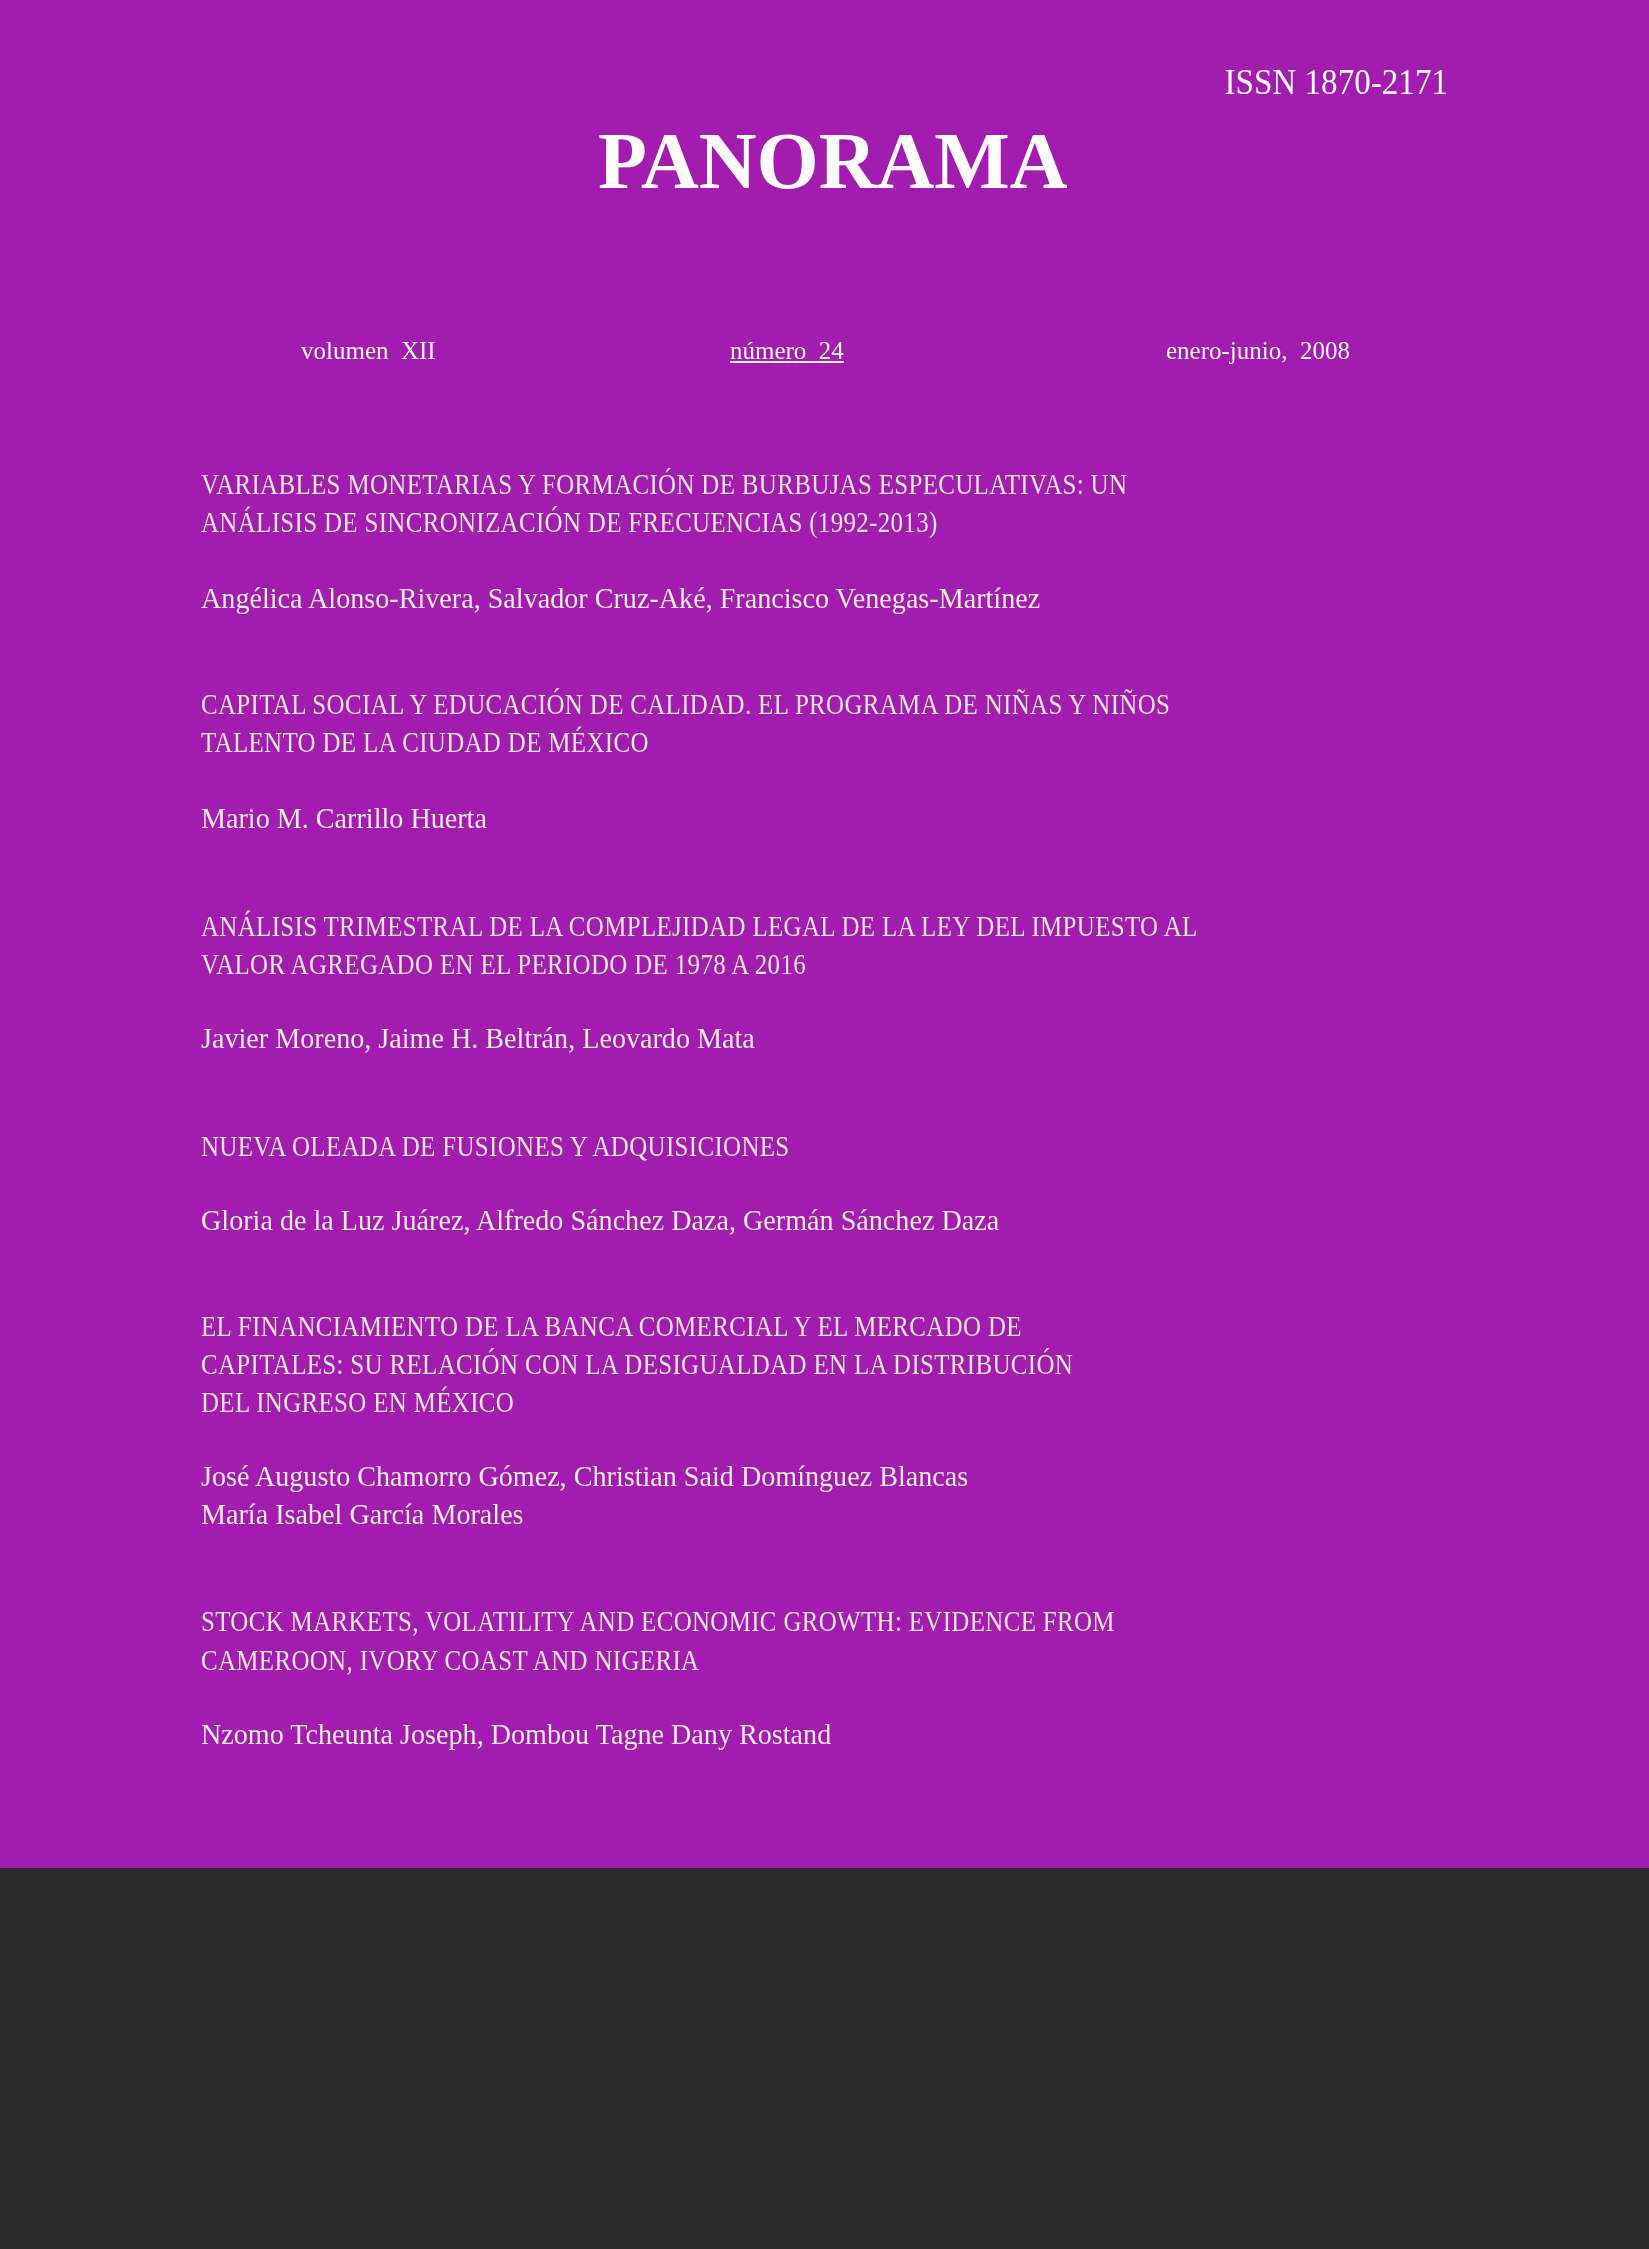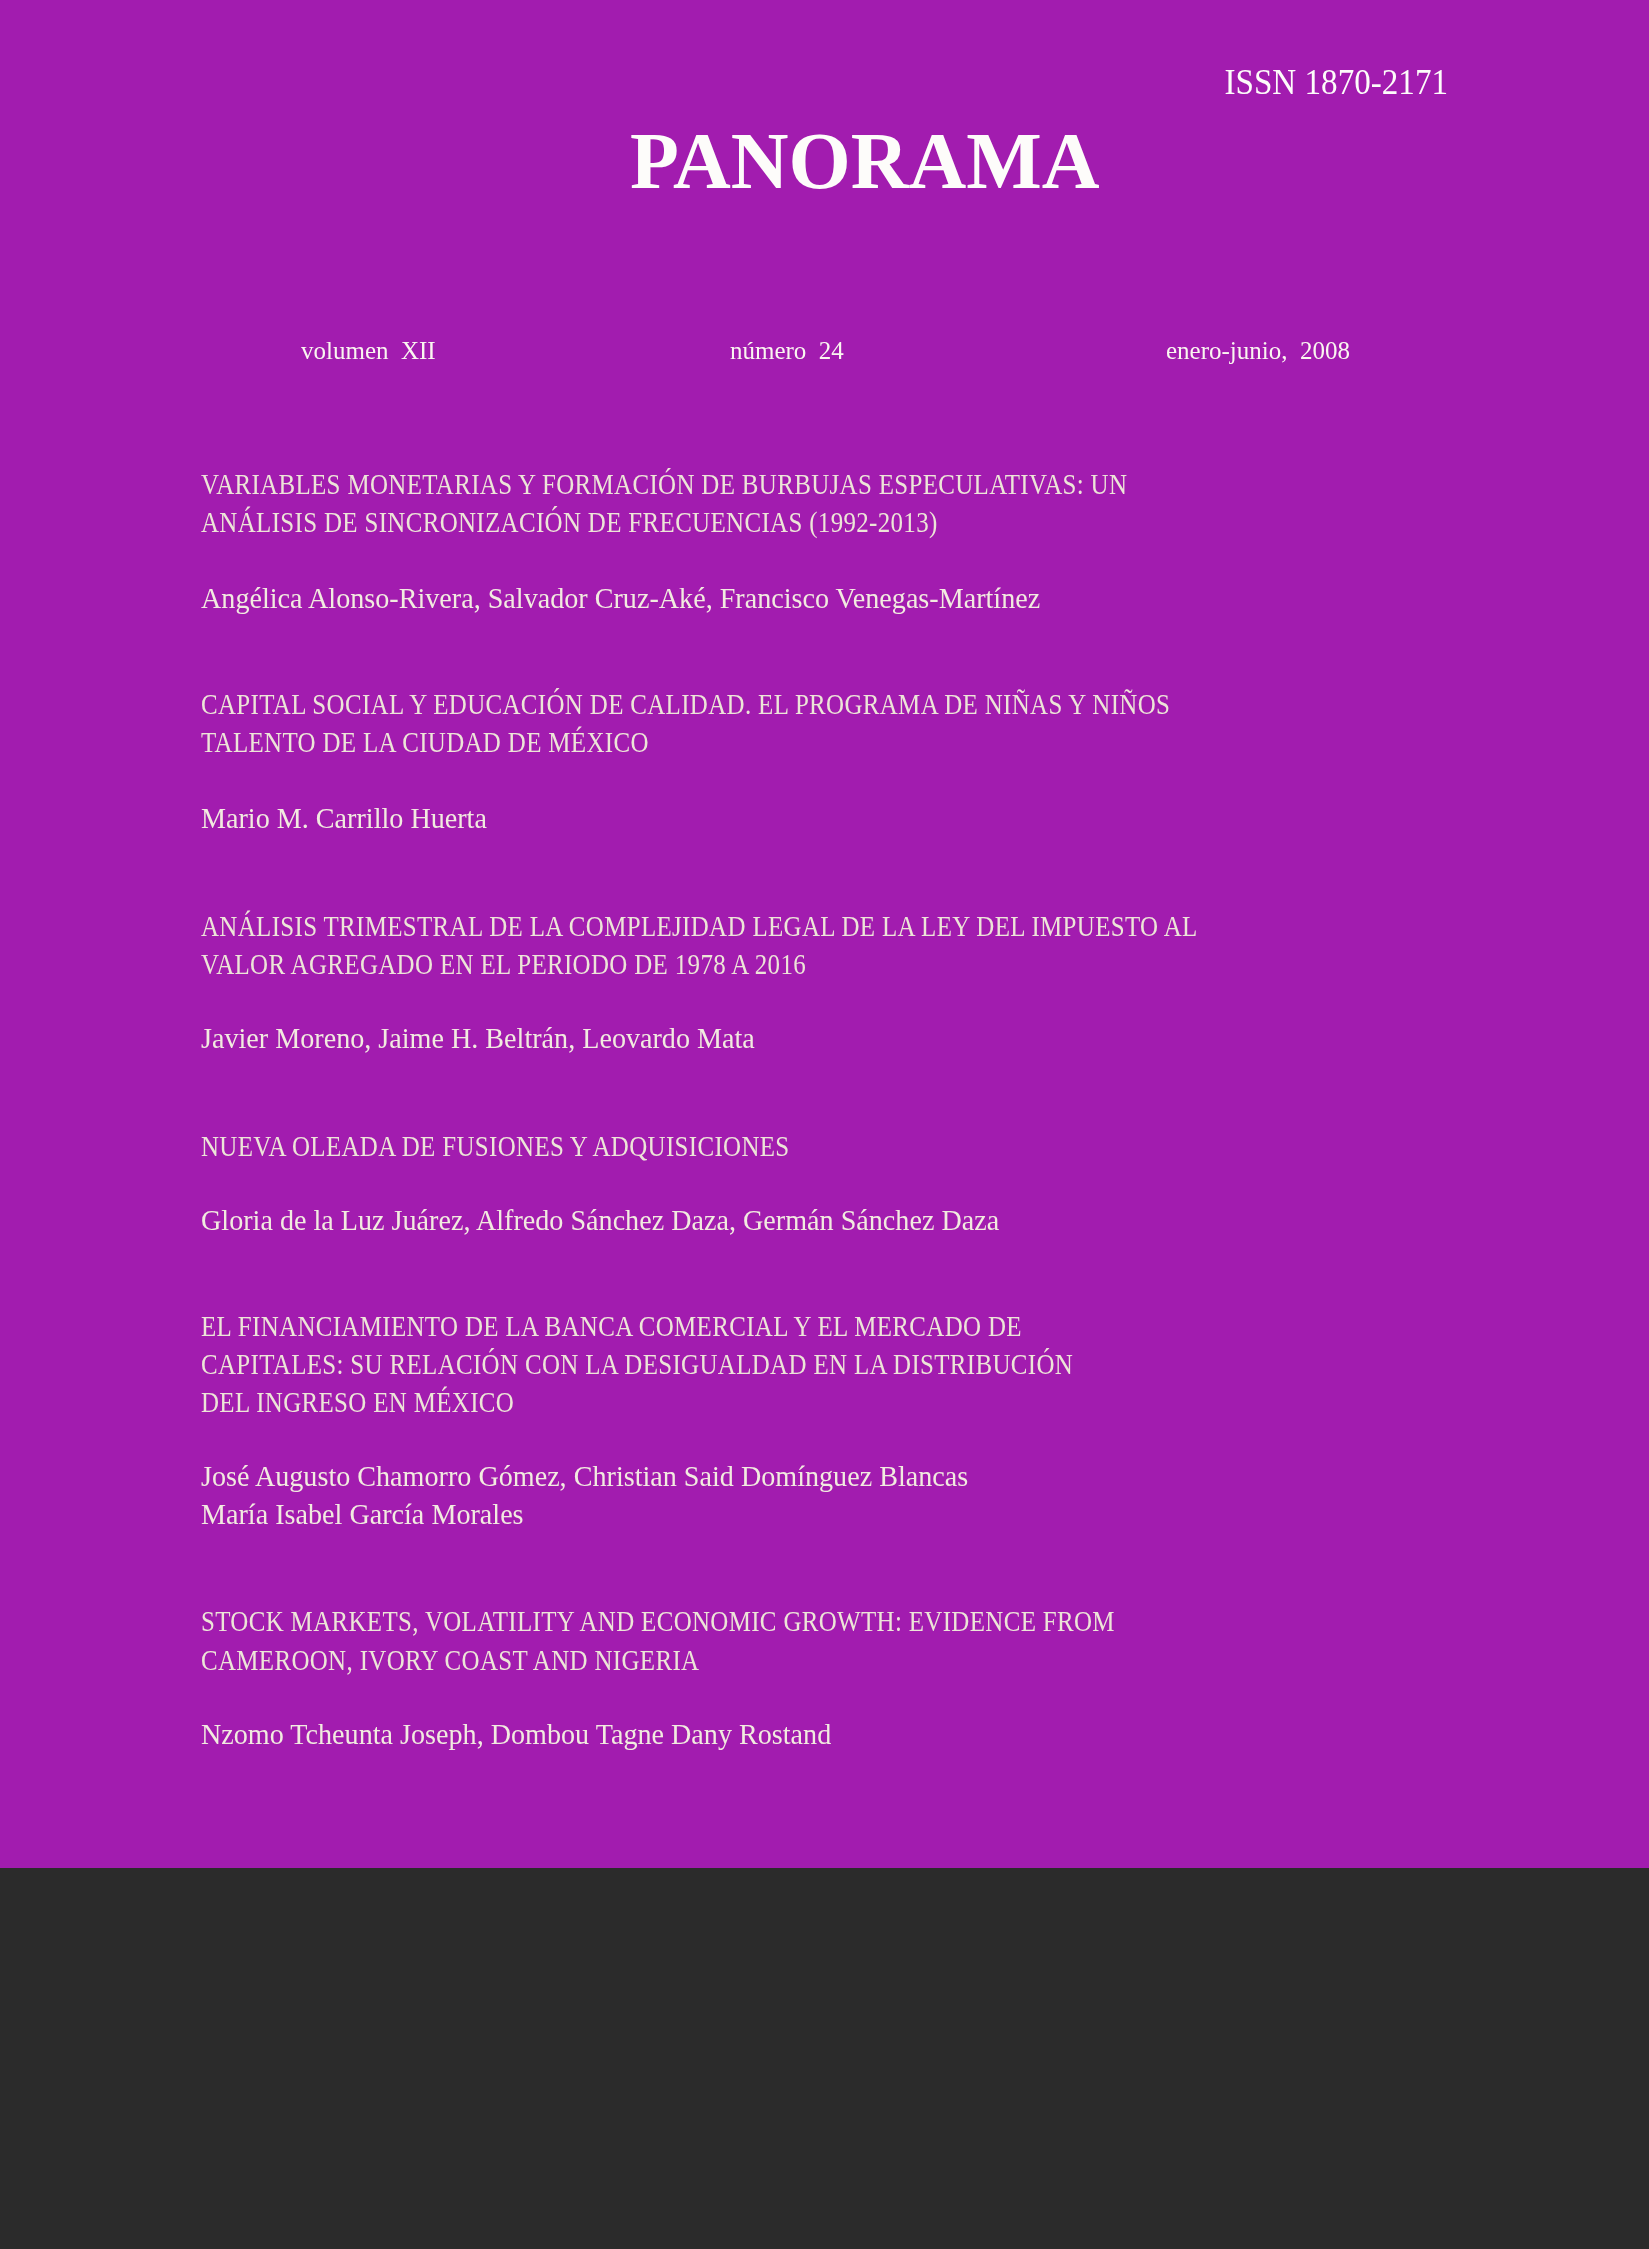--- a/index.html
+++ b/index.html
@@ -23,34 +23,33 @@
     transform-origin: 100% 0;
     white-space: pre;
   }
   .journal-title {
     position: absolute;
     color: #fdfcfa;
     font-weight: bold;
     font-size: 80px;
     line-height: 80px;
     white-space: pre;
-    margin-left: 32px;
   }
   .journal-title.line1 { left: 598px; top: 121px; }
   .journal-title.line2 { left: 818px; top: 214px; }
   .vol-item {
     position: absolute;
     top: 335px;
     font-size: 25px;
     line-height: 32px;
     color: #faf6f0;
     white-space: pre;
   }
   .vol-volume { left: 301px; }
-  .vol-issue  { left: 730px; }
+  .vol-issue  { left: 730px; text-decoration: underline; }
   .vol-period { right: 300px; }
   .article-title-line {
     position: absolute;
     left: 201px;
     font-size: 29px;
     line-height: 38px;
     color: #ede5d8;
     white-space: pre;
     transform: scaleX(0.86);
     transform-origin: 0 0;

